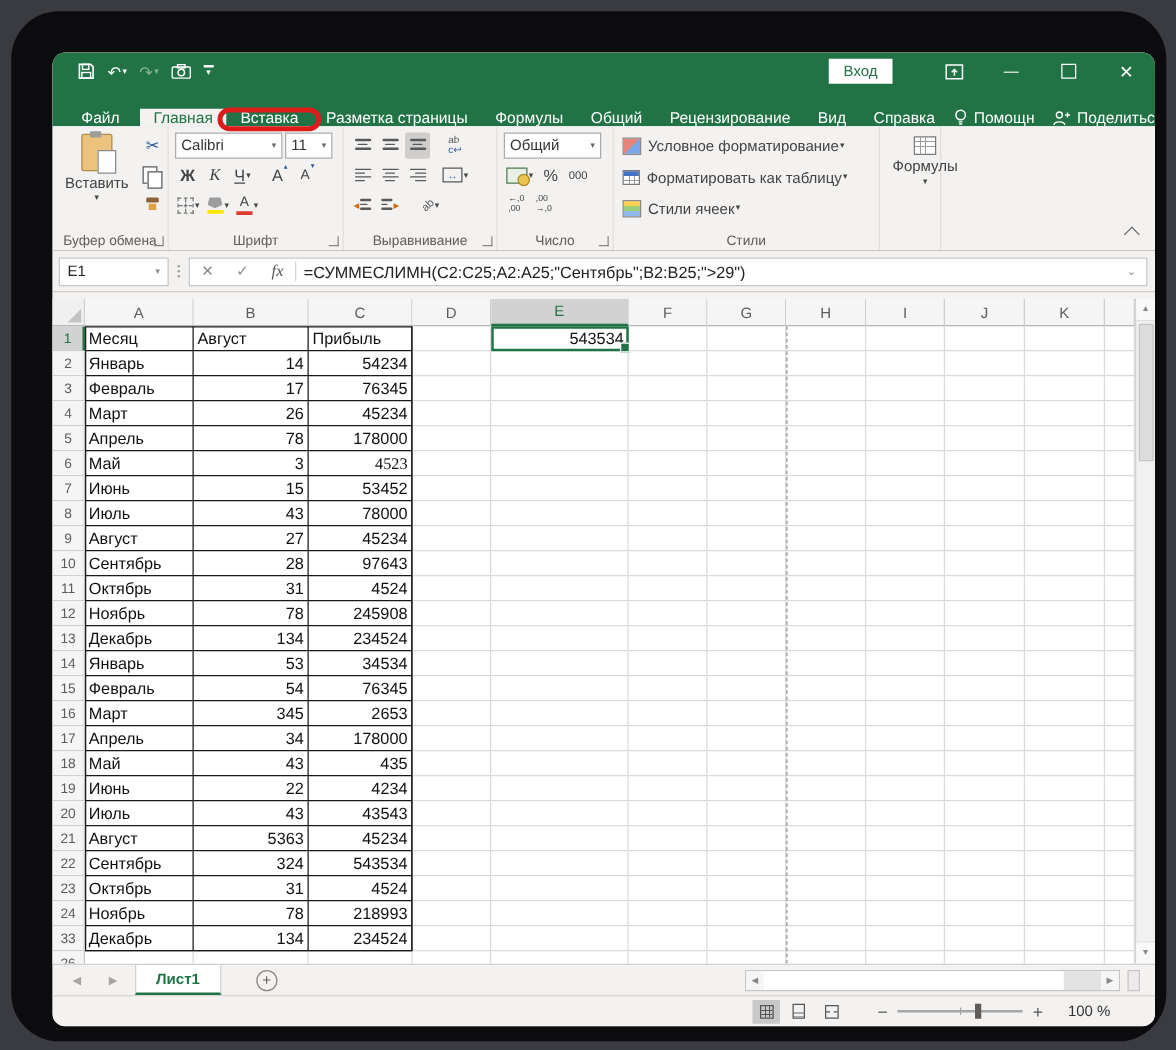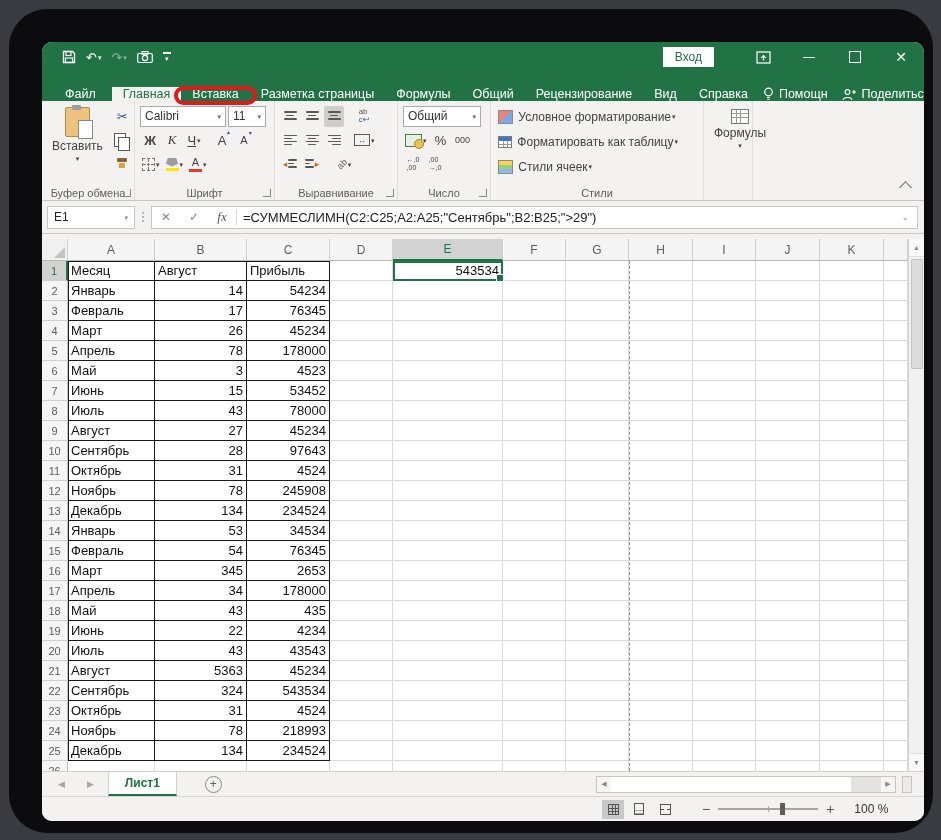--- a/index.html
+++ b/index.html
@@ -545,21 +545,21 @@
               <div class="gc" style="width: 64px; flex: 0 0 64px;"></div>
               <div class="gc" style="width: 63px; flex: 0 0 63px;"></div>
               <div class="gc" style="width: 64px; flex: 0 0 64px;"></div>
               <div class="gc" style="width: 64px; flex: 0 0 64px;"></div>
               <div class="gc" style="width: 24px; flex: 0 0 24px;"></div>
             </div>
             <div class="grow">
               <div class="rh">6</div>
               <div class="gc tbl" style="width: 87px; flex: 0 0 87px;">Май</div>
               <div class="gc tbl num" style="width: 92px; flex: 0 0 92px;">3</div>
-              <div class="gc tbl num" style="width: 83px; flex: 0 0 83px;">4523</div>
+              <div class="gc tbl num" style="width: 83px; flex: 0 0 83px; font-family: Liberation Serif, serif;">4523</div>
               <div class="gc" style="width: 63px; flex: 0 0 63px;"></div>
               <div class="gc" style="width: 110px; flex: 0 0 110px;"></div>
               <div class="gc" style="width: 63px; flex: 0 0 63px;"></div>
               <div class="gc" style="width: 63px; flex: 0 0 63px;"></div>
               <div class="gc" style="width: 64px; flex: 0 0 64px;"></div>
               <div class="gc" style="width: 63px; flex: 0 0 63px;"></div>
               <div class="gc" style="width: 64px; flex: 0 0 64px;"></div>
               <div class="gc" style="width: 64px; flex: 0 0 64px;"></div>
               <div class="gc" style="width: 24px; flex: 0 0 24px;"></div>
             </div>
@@ -827,21 +827,21 @@
               <div class="gc" style="width: 110px; flex: 0 0 110px;"></div>
               <div class="gc" style="width: 63px; flex: 0 0 63px;"></div>
               <div class="gc" style="width: 63px; flex: 0 0 63px;"></div>
               <div class="gc" style="width: 64px; flex: 0 0 64px;"></div>
               <div class="gc" style="width: 63px; flex: 0 0 63px;"></div>
               <div class="gc" style="width: 64px; flex: 0 0 64px;"></div>
               <div class="gc" style="width: 64px; flex: 0 0 64px;"></div>
               <div class="gc" style="width: 24px; flex: 0 0 24px;"></div>
             </div>
             <div class="grow">
-              <div class="rh">25</div>
+              <div class="rh">33</div>
               <div class="gc tbl" style="width: 87px; flex: 0 0 87px;">Декабрь</div>
               <div class="gc tbl num" style="width: 92px; flex: 0 0 92px;">134</div>
               <div class="gc tbl num" style="width: 83px; flex: 0 0 83px;">234524</div>
               <div class="gc" style="width: 63px; flex: 0 0 63px;"></div>
               <div class="gc" style="width: 110px; flex: 0 0 110px;"></div>
               <div class="gc" style="width: 63px; flex: 0 0 63px;"></div>
               <div class="gc" style="width: 63px; flex: 0 0 63px;"></div>
               <div class="gc" style="width: 64px; flex: 0 0 64px;"></div>
               <div class="gc" style="width: 63px; flex: 0 0 63px;"></div>
               <div class="gc" style="width: 64px; flex: 0 0 64px;"></div>

